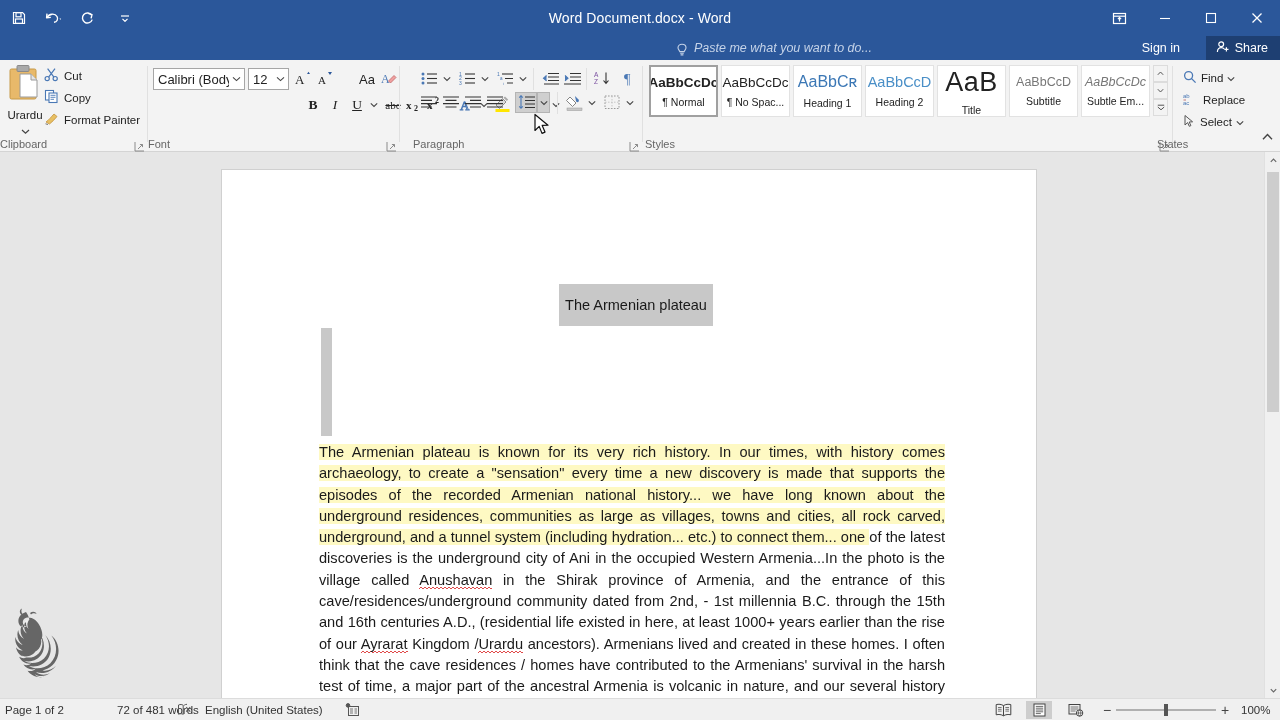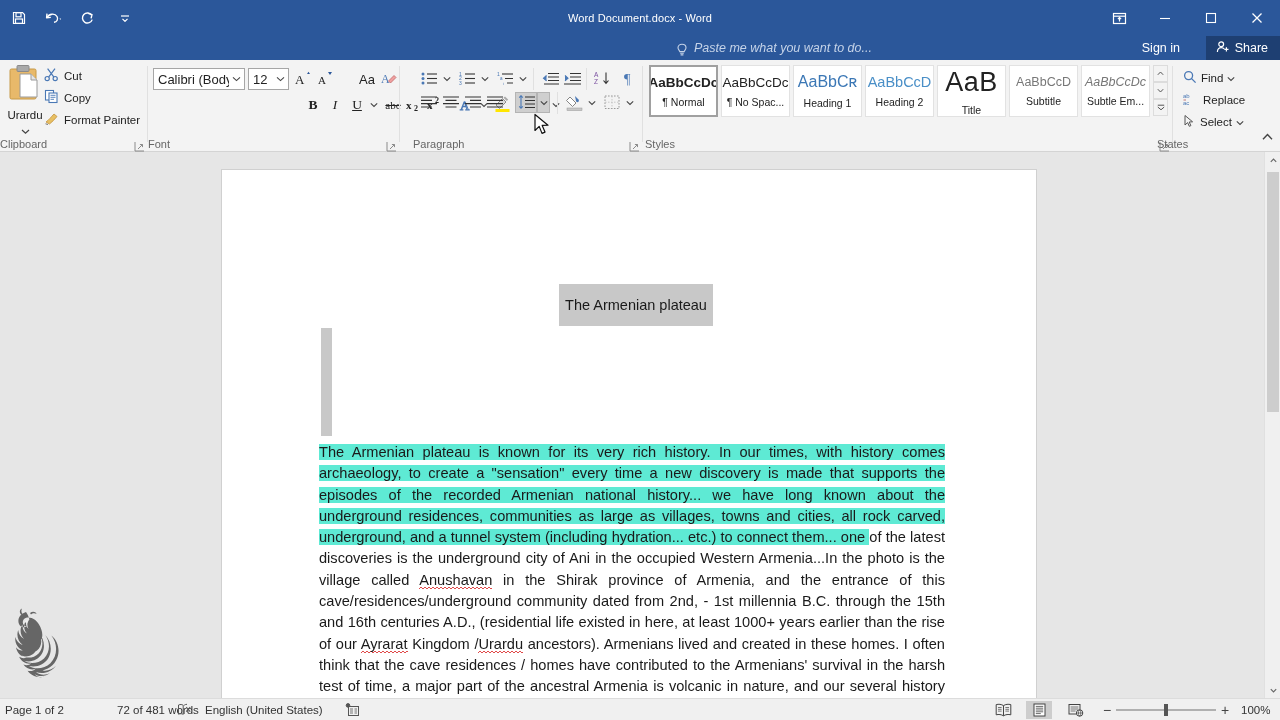--- a/index.html
+++ b/index.html
@@ -21,21 +21,21 @@
   .qat-btn {
     width: 30px; height: 30px; margin-left: 4px;
     display: flex; align-items: center; justify-content: center;
     color: #fff; cursor: default;
   }
   .qat-btn svg { display: block; }
   .qat-sep { width: 4px; }
   .win-title {
     position: absolute; top: 0; left: 0; width: 1280px; height: 36px;
     line-height: 36px; text-align: center;
-    font-size: 11px; color: #fff; letter-spacing: .1px;
+    font-size: 14px; color: #fff; letter-spacing: .1px;
   }
   .win-ctrls { position: absolute; top: 0; right: 0; height: 36px; display: flex; align-items: center; }
   .win-ctrl {
     width: 46px; height: 36px; display: flex; align-items: center; justify-content: center;
     color: #fff; cursor: default;
   }
 
   
   .tabsrow {
     position: absolute; top: 36px; left: 0; width: 1280px; height: 24px;
@@ -158,21 +158,21 @@
   .empty-sel {
     position: absolute; left: 99px; top: 158px; width: 11px; height: 108px;
     background: #c8c8c8;
   }
   .body-text {
     position: absolute; left: 97px; top: 272px; width: 626px;
     font-size: 14.6px; line-height: 21.3px; color: #1a1a1a;
     text-align: justify; text-justify: inter-word;
     white-space: normal;
   }
-  .hl { background: #5eead4; }
+  .hl { background: #fef9c3; }
   .sp-red {
     background-image: linear-gradient(45deg, transparent 65%, #e04a4a 65%, #e04a4a 80%, transparent 80%),
                       linear-gradient(-45deg, transparent 65%, #e04a4a 65%, #e04a4a 80%, transparent 80%);
     background-size: 4px 3px;
     background-repeat: repeat-x;
     background-position: 0 100%;
     padding-bottom: 2px;
   }
   .dragon {
     position: absolute; left: 10px; bottom: 20px; width: 56px; height: 72px;

